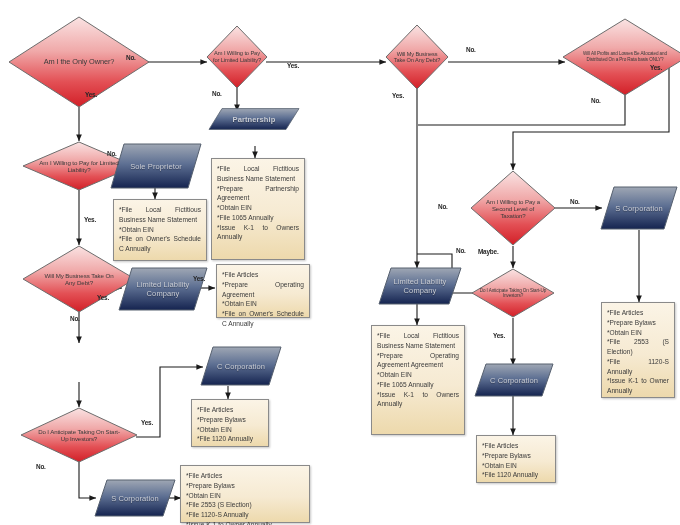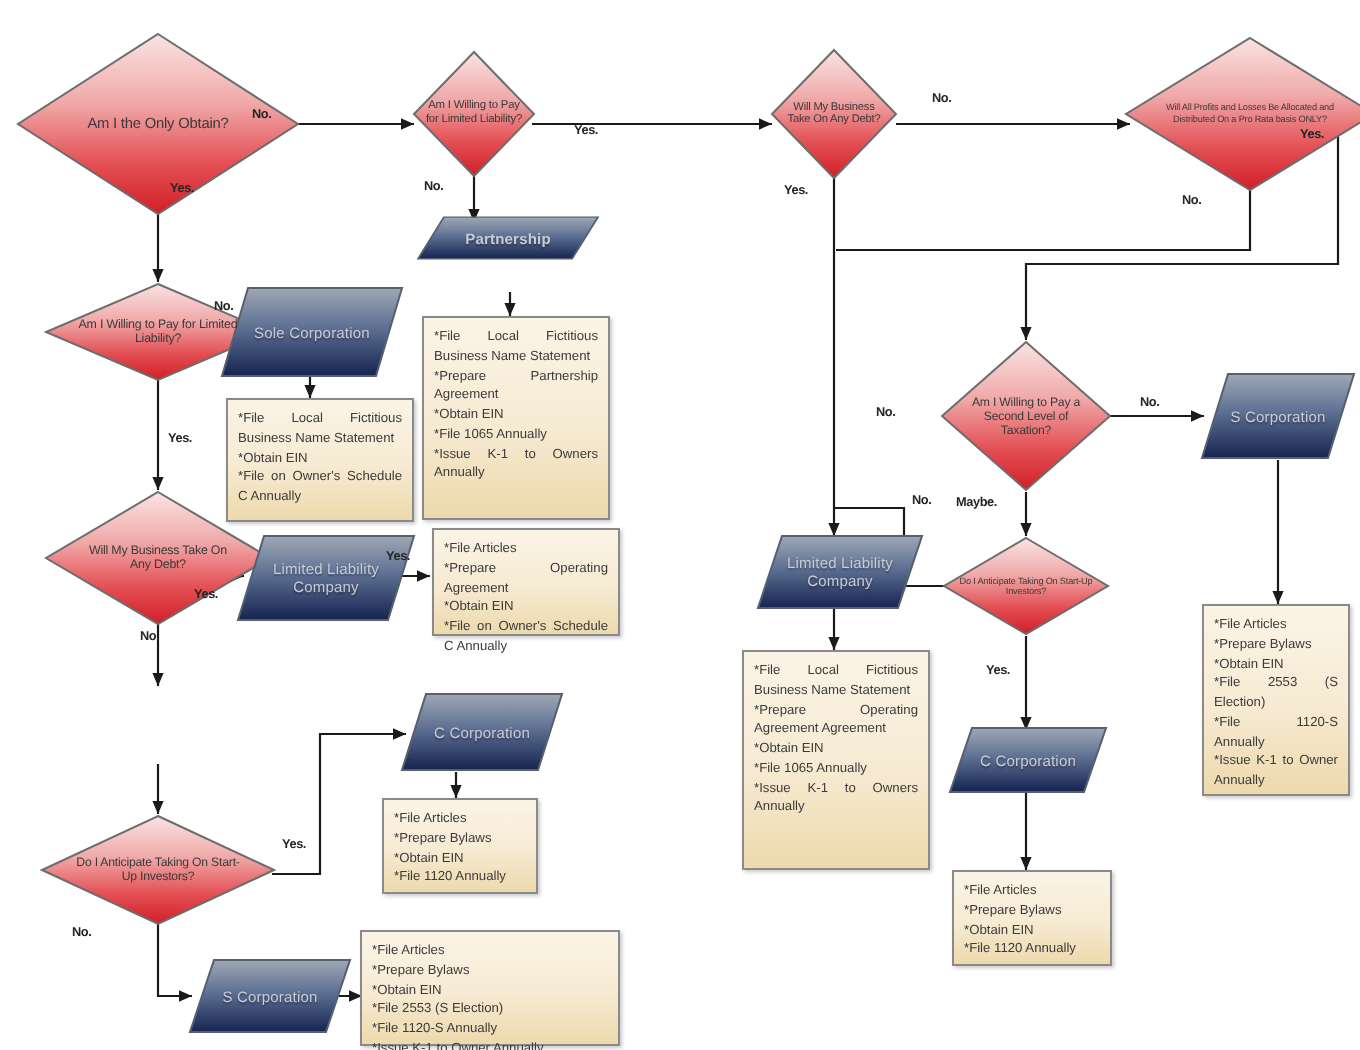--- a/index.html
+++ b/index.html
@@ -179,21 +179,21 @@
       <path d="M639,230 L639,302" marker-end="url(#arrow)"></path>
        note --&gt;
       <path d="M513,395 L513,435" marker-end="url(#arrow)"></path>
     </g>
   </svg>
 
   <div class="diamond" style="left:8px; top:16px; width:142px; height:92px;">
     <svg class="shape" viewBox="0 0 142 92" preserveAspectRatio="none">
       <polygon points="71,1 141,46 71,91 1,46" fill="url(#gDia)" stroke="#6d6d6d" stroke-width="1"></polygon>
     </svg>
-    <div class="dlabel" style="font-size:7.4px; max-width:104px;">Am I the Only Obtain?</div>
+    <div class="dlabel" style="font-size:7.4px; max-width:104px;">Am I the Only Owner?</div>
   </div>
 
   <div class="diamond" style="left:22px; top:141px; width:114px; height:50px;">
     <svg class="shape" viewBox="0 0 114 50" preserveAspectRatio="none">
       <polygon points="57,1 113,25 57,49 1,25" fill="url(#gDia)" stroke="#6d6d6d" stroke-width="1"></polygon>
     </svg>
     <div class="dlabel" style="font-size:6.2px; max-width:82px;">Am I Willing to Pay for Limited Liability?</div>
   </div>
 
   <div class="diamond" style="left:22px; top:245px; width:114px; height:68px;">
@@ -242,21 +242,21 @@
     <svg class="shape" viewBox="0 0 84 50" preserveAspectRatio="none">
       <polygon points="42,1 83,25 42,49 1,25" fill="url(#gDia)" stroke="#6d6d6d" stroke-width="1"></polygon>
     </svg>
     <div class="dlabel" style="font-size:4.6px; max-width:72px;">Do I Anticipate Taking On Start-Up Investors?</div>
   </div>
 
   <div class="para" style="left:110px; top:143px; width:92px; height:46px;">
     <svg class="shape" viewBox="0 0 92 46" preserveAspectRatio="none">
       <polygon points="14,1 91,1 78,45 1,45" fill="url(#gPara)" stroke="#56606f" stroke-width="1"></polygon>
     </svg>
-    <div class="plabel">Sole Corporation</div>
+    <div class="plabel">Sole Proprietor</div>
   </div>
 
   <div class="para" style="left:118px; top:267px; width:90px; height:44px;">
     <svg class="shape" viewBox="0 0 90 44" preserveAspectRatio="none">
       <polygon points="14,1 89,1 76,43 1,43" fill="url(#gPara)" stroke="#56606f" stroke-width="1"></polygon>
     </svg>
     <div class="plabel" style="max-width:60px;">Limited Liability Company</div>
   </div>
 
 

